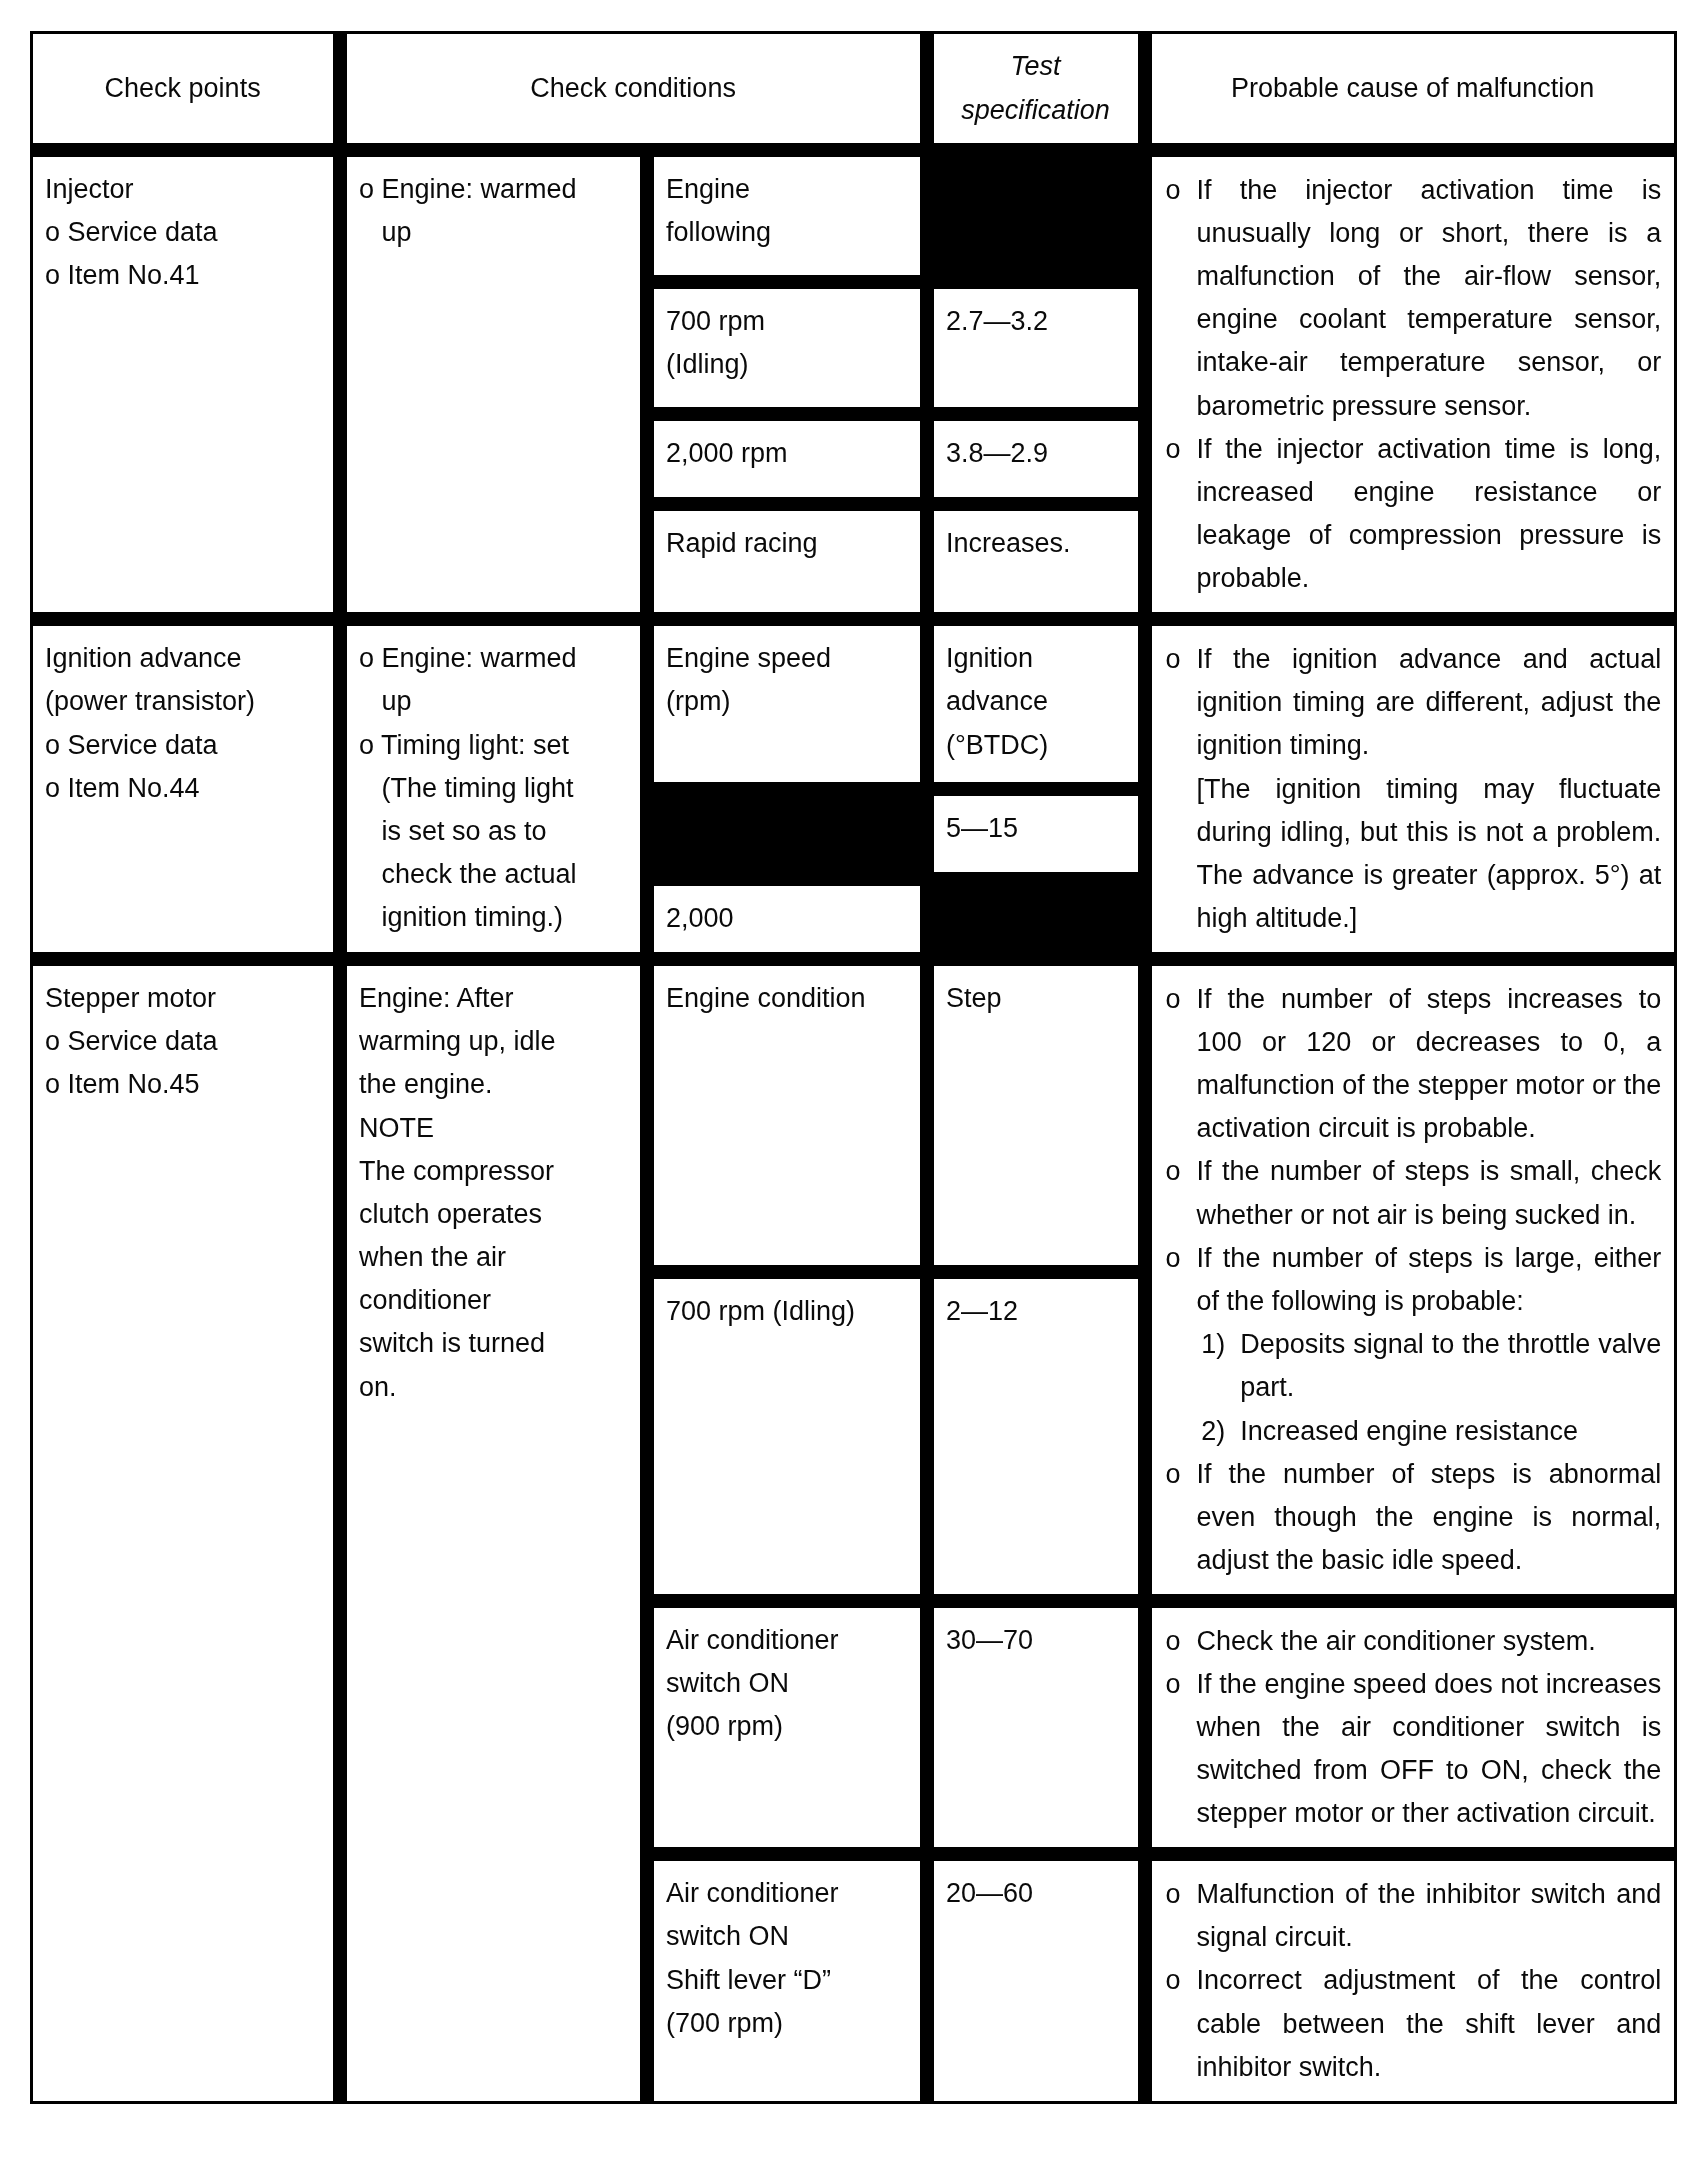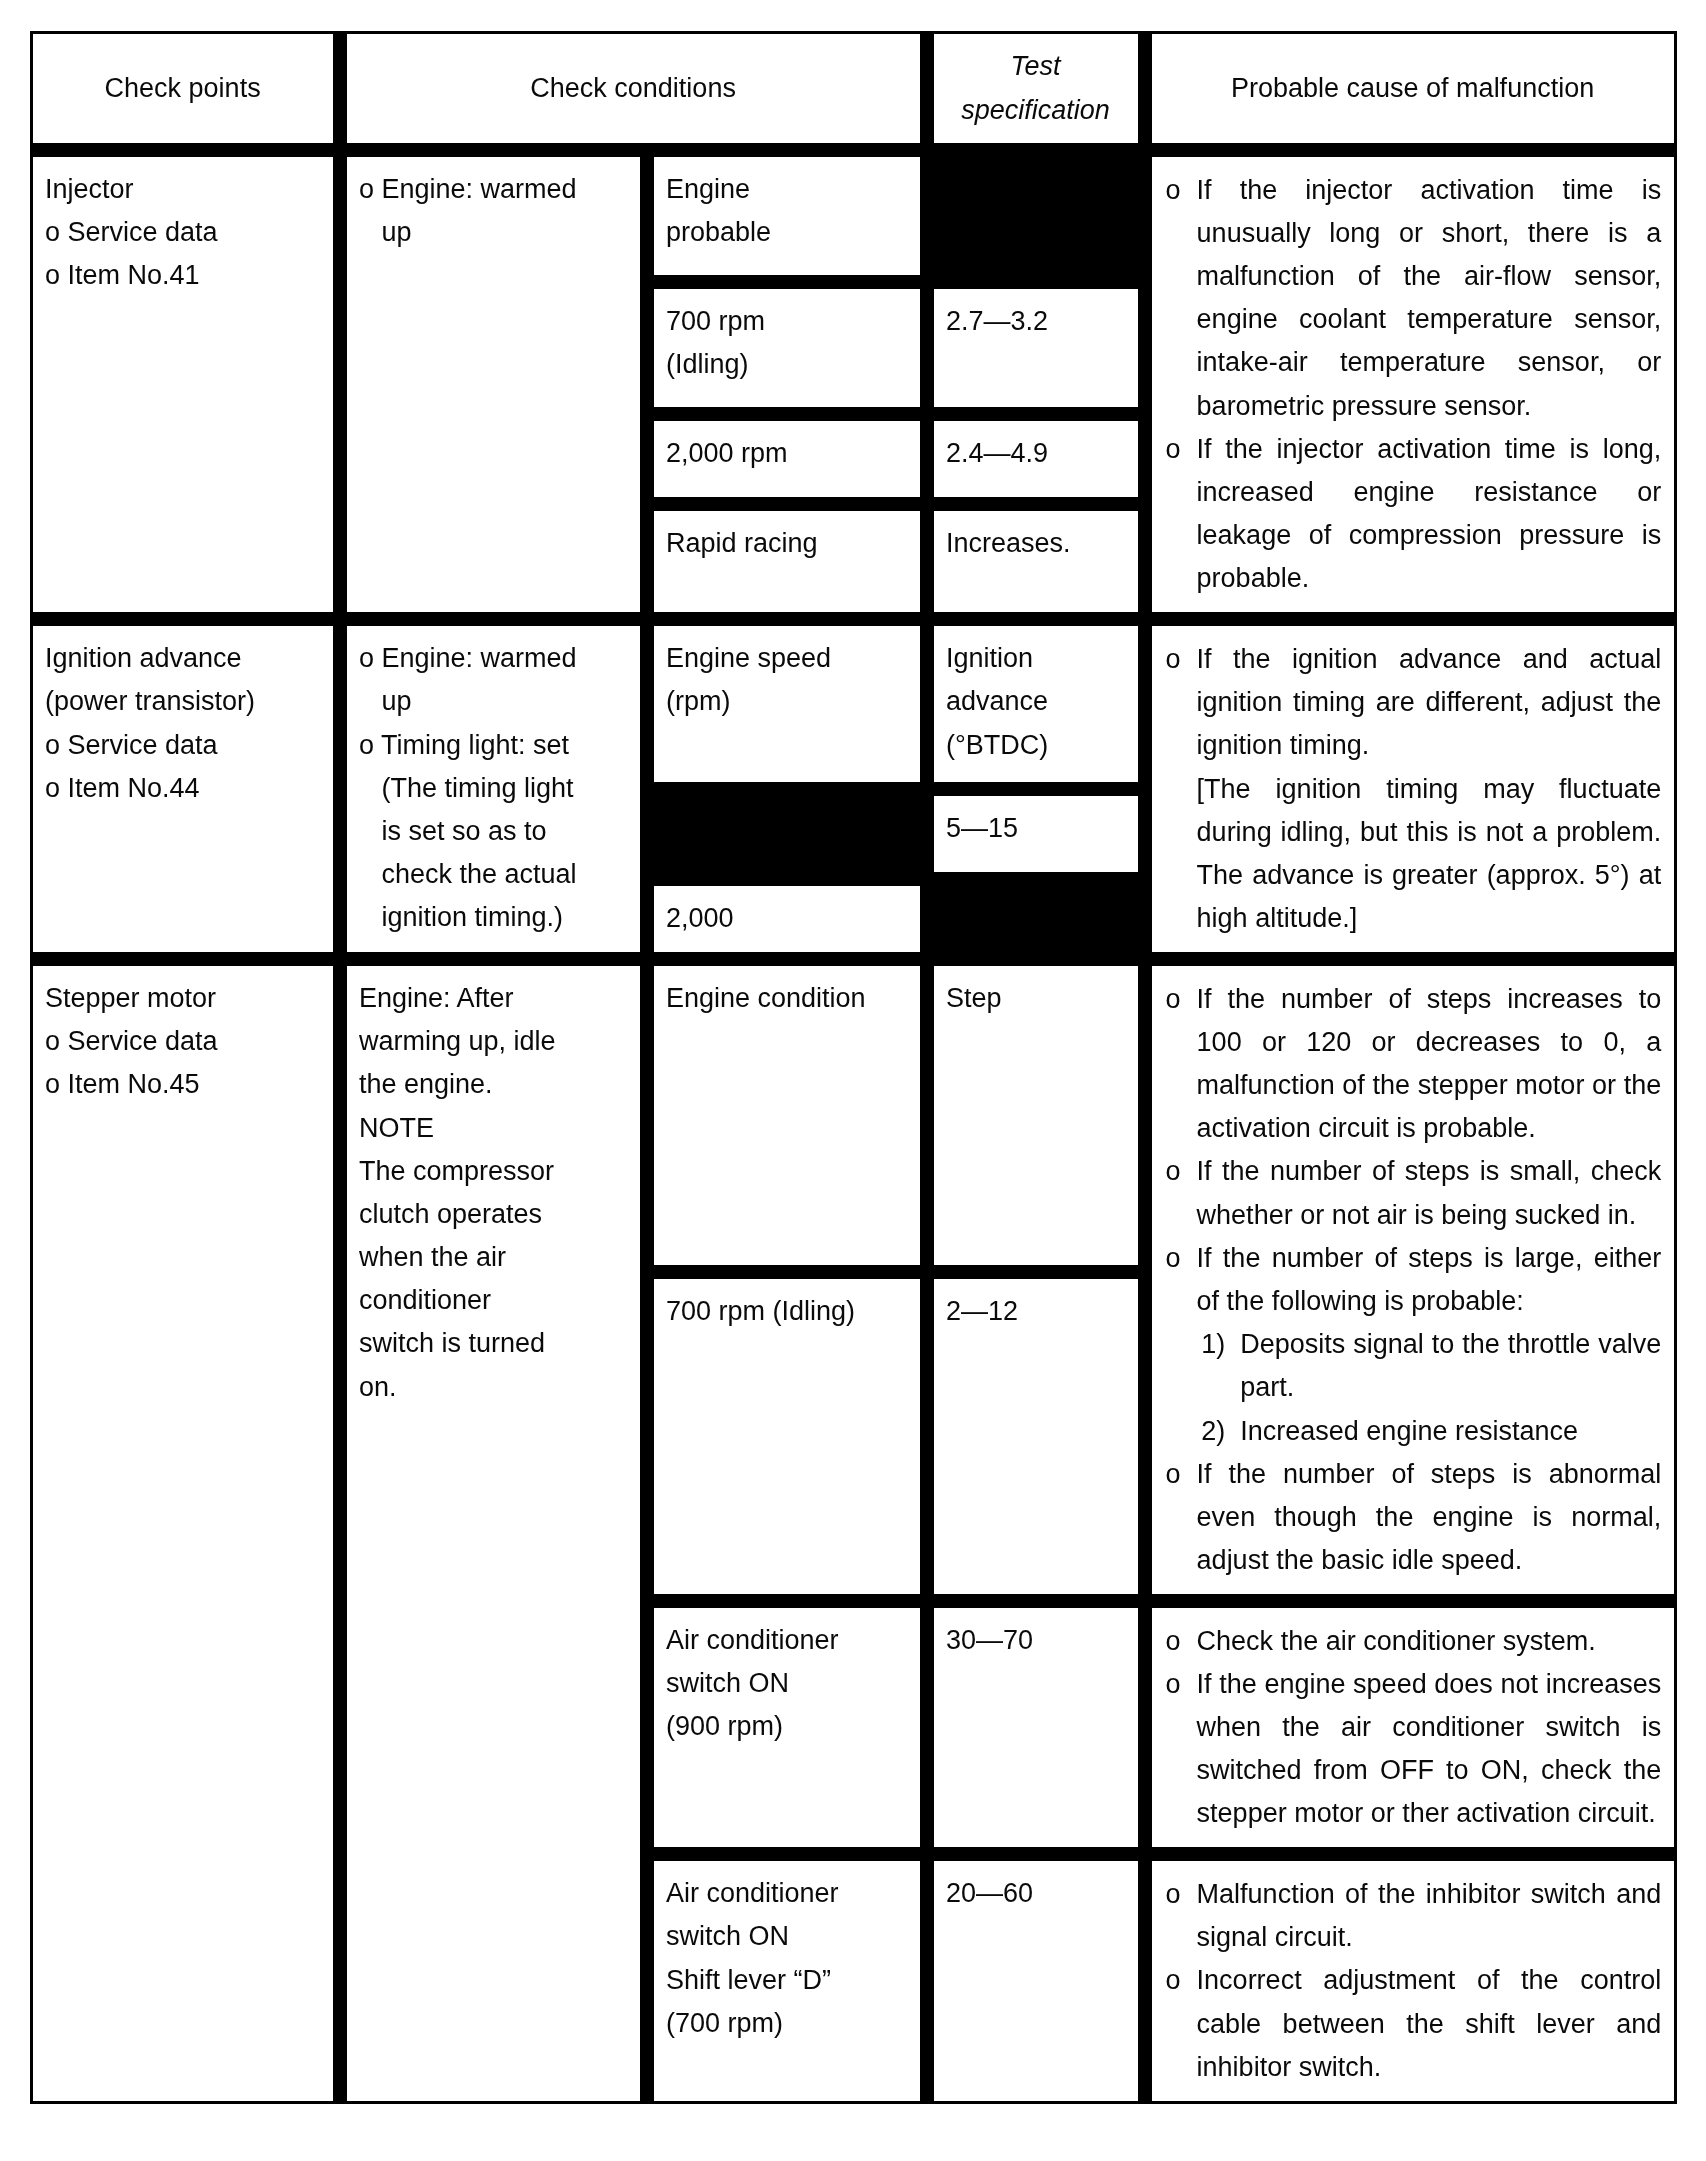--- a/index.html
+++ b/index.html
@@ -46,26 +46,26 @@
 specification</div>
     <div class="hc" style="grid-column:5;grid-row:1">Probable cause of malfunction</div>
 
     <div class="cell pre" style="grid-column:1;grid-row:2 / span 4">Injector
 o Service data
 o Item No.41</div>
     <div class="cell pre" style="grid-column:2;grid-row:2 / span 4">o Engine: warmed
    up</div>
 
     <div class="cell pre" style="grid-column:3;grid-row:2">Engine
-probable</div>
+following</div>
     <div class="cell pre" style="grid-column:3;grid-row:3">700 rpm
 (Idling)</div>
     <div class="cell pre" style="grid-column:4;grid-row:3">2.7—3.2</div>
     <div class="cell pre" style="grid-column:3;grid-row:4">2,000 rpm</div>
-    <div class="cell pre" style="grid-column:4;grid-row:4">2.4—4.9</div>
+    <div class="cell pre" style="grid-column:4;grid-row:4">3.8—2.9</div>
     <div class="cell pre" style="grid-column:3;grid-row:5">Rapid racing</div>
     <div class="cell pre" style="grid-column:4;grid-row:5">Increases.</div>
 
     <div class="c5cell" style="grid-column:5;grid-row:2 / span 4">
       <div class="bullet">
         <span class="marker">o</span>
         <div class="btext">If the injector activation time is unusually long or short, there is a malfunction of the air-flow sensor, engine coolant temperature sensor, intake-air temperature sensor, or barometric pressure sensor.</div>
       </div>
       <div class="bullet">
         <span class="marker">o</span>

